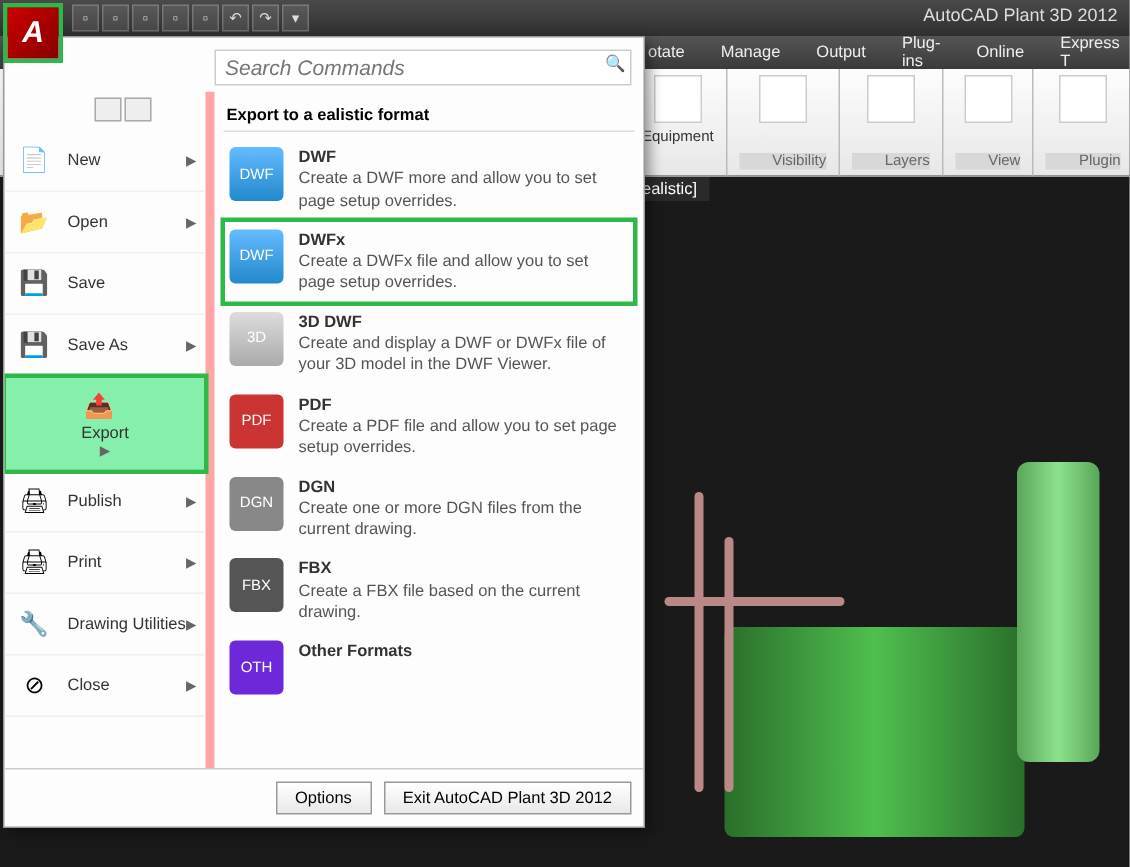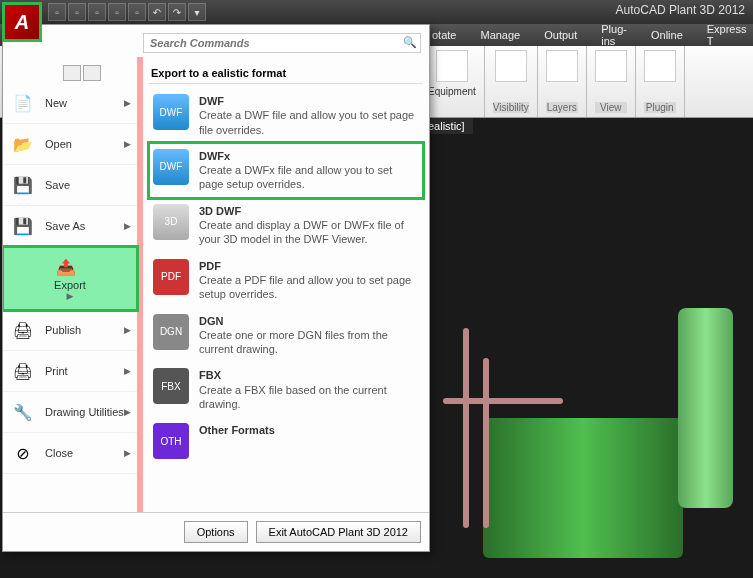--- a/index.html
+++ b/index.html
@@ -16,34 +16,34 @@
 
 
 .ribbon-tabs { height:22px; background:linear-gradient(#555,#3a3a3a); display:flex; align-items:center; padding-left:420px; gap:0; }
 .ribbon-tabs .tab { padding:3px 12px; color:#eee; font-size:11px; }
 
 
 .ribbon { height:72px; background:linear-gradient(#fdfdfd,#e7e7e7); border-bottom:1px solid #999; display:flex; padding-left:420px; }
 .ribbon .panel { border-right:1px solid #bbb; padding:4px 8px; display:flex; flex-direction:column; align-items:center; justify-content:space-between; }
 .ribbon .panel .pi { width:32px; height:32px; border:1px solid #ccc; background:#fff; display:flex; align-items:center; justify-content:center; }
 .ribbon .panel .pl { font-size:10px; color:#333; margin-top:2px; }
-.ribbon .panel .pt { font-size:10px; color:#666; background:#d8d8d8; width:100%; text-align:center; margin-top:14px; }
+.ribbon .panel .pt { font-size:10px; color:#666; background:#d8d8d8; width:100%; text-align:center; margin-top:14px;padding-left:22px; }
 
 
 .viewport { position:absolute; top:118px; left:0; right:0; bottom:0; background:#1a1a1a; }
 .viewport .vtab { position:absolute; top:0; left:420px; color:#fff; font-size:11px; background:#2a2a2a; padding:2px 8px; }
 .model3d { position:absolute; right:10px; bottom:20px; width:340px; height:260px; }
 .model3d .tank { position:absolute; right:60px; bottom:0; width:200px; height:140px; background:linear-gradient(90deg,#2a6e2a,#4fbf4f,#2a6e2a); border-radius:6px; }
 .model3d .vessel { position:absolute; right:10px; top:10px; width:55px; height:200px; background:linear-gradient(90deg,#5aa65a,#8ce28c,#5aa65a); border-radius:8px; }
 .model3d .pipe { position:absolute; background:#b88; border-radius:3px; }
 
 
 .appmenu { position:absolute; top:24px; left:2px; width:428px; height:528px; background:#fdfdfd; border:1px solid #999; box-shadow:3px 3px 8px rgba(0,0,0,0.4); z-index:10; display:flex; flex-direction:column; }
 .appmenu .search { margin:8px 8px 4px 140px; position:relative; }
-.appmenu .search input { width:100%; padding:3px 4px 3px 6px; font-size:11px; font-style:italic; border:1px solid #ccc; color:#888;font-weight:bold; }
+.appmenu .search input { width:100%; padding:3px 4px 3px 6px; font-size:14px; font-style:italic; border:1px solid #ccc; color:#888; }
 .appmenu .search .sicon { position:absolute; right:4px; top:3px; font-size:11px; color:#999; }
 .appmenu .dbicons { position:absolute; top:40px; left:60px; display:flex; gap:2px; }
 .appmenu .dbicons .db { width:18px; height:16px; border:1px solid #aaa; background:#eee; }
 
 .appmenu .cols { display:flex; flex:1; overflow:hidden; }
 .left { width:140px; border-right:6px solid #fca5a5; padding-top:26px; }
 .left .mi { display:flex; align-items:center; padding:8px 6px; border-bottom:1px solid #f0f0f0; position:relative; }
 .left .mi .ic { width:28px; height:24px; margin-right:8px; display:flex; align-items:center; justify-content:center; font-size:16px; }
 .left .mi .lbl { font-size:11px; color:#333; flex:1; }
 .left .mi .arr { font-size:9px; color:#666; }
@@ -186,21 +186,21 @@
           <span class="ic ic-close"></span>
           <span class="lbl">Close</span>
           <span class="arr">▶</span>
         </div>
       </div>
     <div class="right">
       <div class="hdr">Export to a ealistic format</div>
       <div id="exportlist">
           <div class="ei">
             <div class="eicon eic-dwf">DWF</div>
-            <div class="etxt"><b>DWF</b><span>Create a DWF file and allow you to set page file overrides.</span></div>
+            <div class="etxt"><b>DWF</b><span>Create a DWF more and allow you to set page setup overrides.</span></div>
           </div>
           <div class="ei hl">
             <div class="eicon eic-dwfx">DWF</div>
             <div class="etxt"><b>DWFx</b><span>Create a DWFx file and allow you to set page setup overrides.</span></div>
           </div>
           <div class="ei">
             <div class="eicon eic-3d">3D </div>
             <div class="etxt"><b>3D DWF</b><span>Create and display a DWF or DWFx file of your 3D model in the DWF Viewer.</span></div>
           </div>
           <div class="ei">

